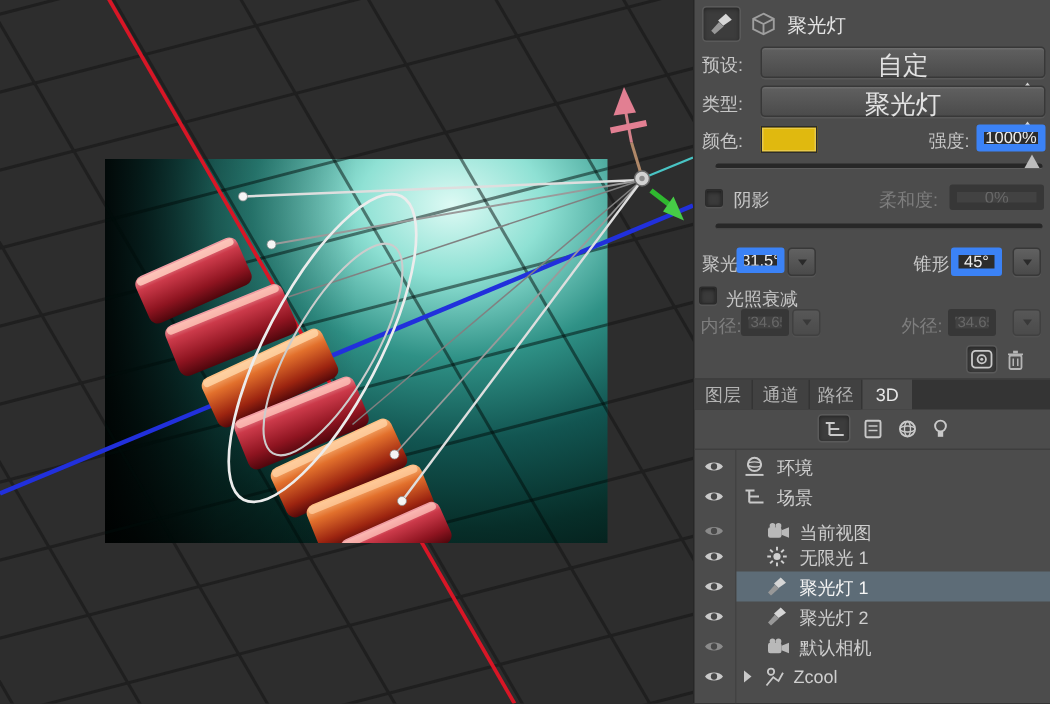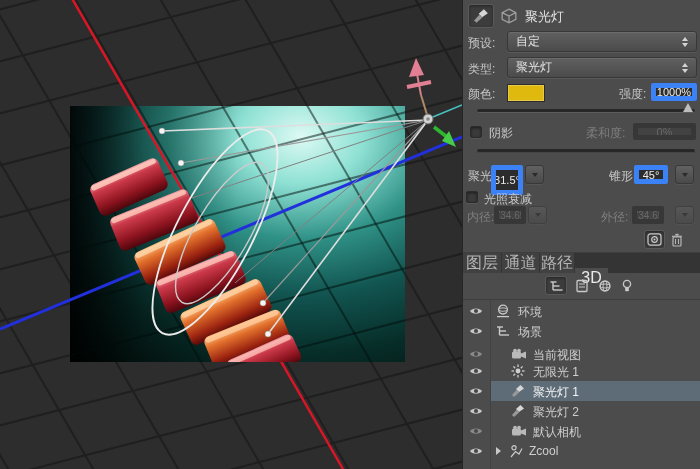--- a/index.html
+++ b/index.html
@@ -7,21 +7,21 @@
        font-family:"Liberation Sans","DejaVu Sans",sans-serif;-webkit-font-smoothing:antialiased;}
   .abs{position:absolute;}
   #viewport{position:absolute;left:0;top:0;}
   #panel{position:absolute;left:462px;top:0;width:238px;height:469px;background:#4c4c4c;
          border-left:1px solid #272727;box-sizing:border-box;}
   .lbl{color:#c6c6c6;font-size:12px;line-height:14px;white-space:nowrap;}
   .lbl.dim{color:#7e7e7e;}
   .title{color:#e2e2e2;font-size:13px;}
   .dd{background:linear-gradient(#606060,#4b4b4b);border:1px solid #383838;border-radius:3px;
       box-shadow:0 1px 0 rgba(255,255,255,.07), inset 0 1px 0 rgba(255,255,255,.08);
-      color:#e2e2e2;font-size:12px;display:flex;align-items:center;padding:0 8px;box-sizing:border-box;}
+      color:#e2e2e2;font-size:17px;display:flex;align-items:center;padding:0 8px;box-sizing:border-box;flex-direction:column;}
   .combo{margin-left:auto;display:flex;flex-direction:column;gap:2px;align-items:center;}
   .tri-up{width:0;height:0;border-left:3.5px solid transparent;border-right:3.5px solid transparent;border-bottom:4px solid #d4d4d4;}
   .tri-dn{width:0;height:0;border-left:3.5px solid transparent;border-right:3.5px solid transparent;border-top:4px solid #d4d4d4;}
   .df{background:#2c2c2c;border:5px solid #3b82f6;border-radius:2px;color:#ededed;font-size:11px;
       display:flex;align-items:center;justify-content:center;box-sizing:border-box;overflow:hidden;}
   .df.dis{background:#424242;color:#686868;border-color:#373737;}
   .stp{background:linear-gradient(#616161,#4a4a4a);border:1px solid #383838;border-radius:3px;
        display:flex;align-items:center;justify-content:center;box-sizing:border-box;
        box-shadow:0 1px 0 rgba(255,255,255,.06);}
   .stp .tri-dn{border-top-color:#2a2a2a;}
@@ -30,21 +30,21 @@
       box-shadow:inset 0 1px 3px rgba(0,0,0,.55), 0 1px 0 rgba(255,255,255,.06);box-sizing:border-box;}
   .track{position:absolute;height:3px;background:#272727;border-radius:2px;border-bottom:1px solid #5c5c5c;}
   .track.dis{border-bottom-color:#454545;}
   .handle{position:absolute;width:0;height:0;border-left:5px solid transparent;border-right:5px solid transparent;
           border-bottom:9px solid #bdbdbd;top:-6px;}
   .iconbtn{display:flex;align-items:center;justify-content:center;box-sizing:border-box;}
   .pressed{background:#3c3c3c;border:1px solid #5a5a5a;border-radius:3px;box-shadow:inset 0 1px 3px rgba(0,0,0,.4);}
   .swatch{background:#e0b90f;border:1px solid #2c2c2c;box-shadow:inset 0 0 0 1px rgba(255,255,255,.25);}
   
   #tabbar{position:absolute;left:0;top:253px;width:238px;height:20px;background:#343434;display:flex;}
-  .tab{height:20px;display:flex;align-items:center;justify-content:center;font-size:16px;color:#b4b4b4;
+  .tab{height:20px;display:flex;align-items:center;justify-content:center;font-size:12px;color:#b4b4b4;
        background:#414141;margin-right:1px;box-sizing:border-box;text-align:right;}
   .tab.active{background:#4c4c4c;color:#e8e8e8;}
   
   .row{position:absolute;left:0;width:278px;height:20px;}
   .row .sel{position:absolute;left:28px;top:0;width:210px;height:20px;background:#5d6c77;}
   .row .label{position:absolute;top:3px;font-size:12px;color:#cecece;white-space:nowrap;}
   .row.selected .label{color:#f4f4f4;}
   .eye{position:absolute;left:6px;top:5px;width:14px;height:10px;}
   .eye.dim{opacity:.5;}
   .vline{position:absolute;left:27px;top:300px;width:1px;height:169px;background:#424242;}
@@ -315,21 +315,21 @@
   </div>
 
   <div class="abs cb" style="left:7px;top:126px;"></div>
   <div class="abs lbl" style="left:26px;top:126px;">阴影</div>
   <div class="abs lbl dim" style="left:123px;top:126px;">柔和度:</div>
   <div class="abs df dis" style="left:170px;top:123px;width:63px;height:17px;">0%</div>
 
   <div class="track dis" style="left:14px;top:149px;width:218px;"></div>
 
   <div class="abs lbl" style="left:5px;top:169px;">聚光:</div>
-  <div class="abs df" style="left:28px;top:165px;width:32px;height:30px;">31.5°</div>
+  <div class="abs df" style="left:28px;top:165px;width:32px;height:17px;">31.5°</div>
   <div class="abs stp" style="left:62px;top:165px;width:19px;height:19px;">
       <span class="tri-dn"></span>
     </div>
   <div class="abs lbl" style="left:146px;top:169px;">锥形:</div>
   <div class="abs df" style="left:171px;top:165px;width:34px;height:19px;">45°</div>
   <div class="abs stp" style="left:212px;top:165px;width:19px;height:19px;">
       <span class="tri-dn"></span>
     </div>
 
   <div class="abs cb" style="left:3px;top:191px;"></div>
@@ -356,21 +356,21 @@
         <use href="#i-trash"></use>
       </svg>
   </div>
 
   <div class="divider" style="top:252px;"></div>
 
   <div id="tabbar">
     <div class="tab" style="width:38px;">图层</div>
     <div class="tab" style="width:37px;">通道</div>
     <div class="tab" style="width:34px;">路径</div>
-    <div class="tab active" style="width:33px;margin-top:15px;">3D</div>
+    <div class="tab active" style="width:33px;">3D</div>
   </div>
 
   <div class="abs iconbtn pressed" style="left:82px;top:276px;width:22px;height:19px;">
     <svg width="15" height="12">
         <use href="#i-scene"></use>
       </svg>
   </div>
   <div class="abs iconbtn" style="left:111px;top:278px;width:16px;height:16px;">
     <svg width="14" height="14">
         <use href="#i-doc"></use>

